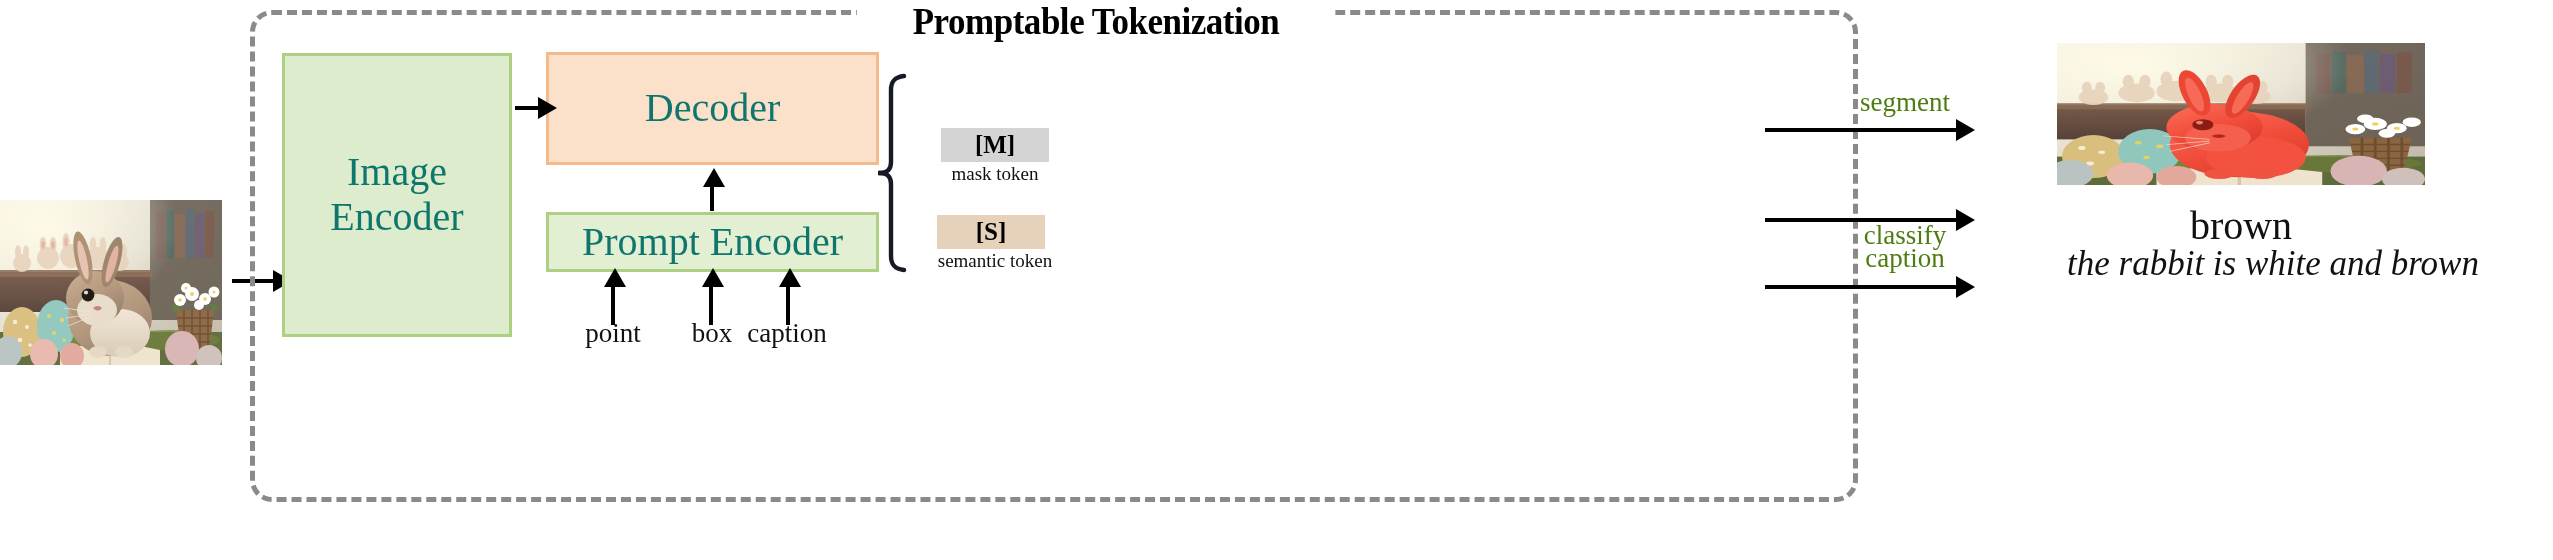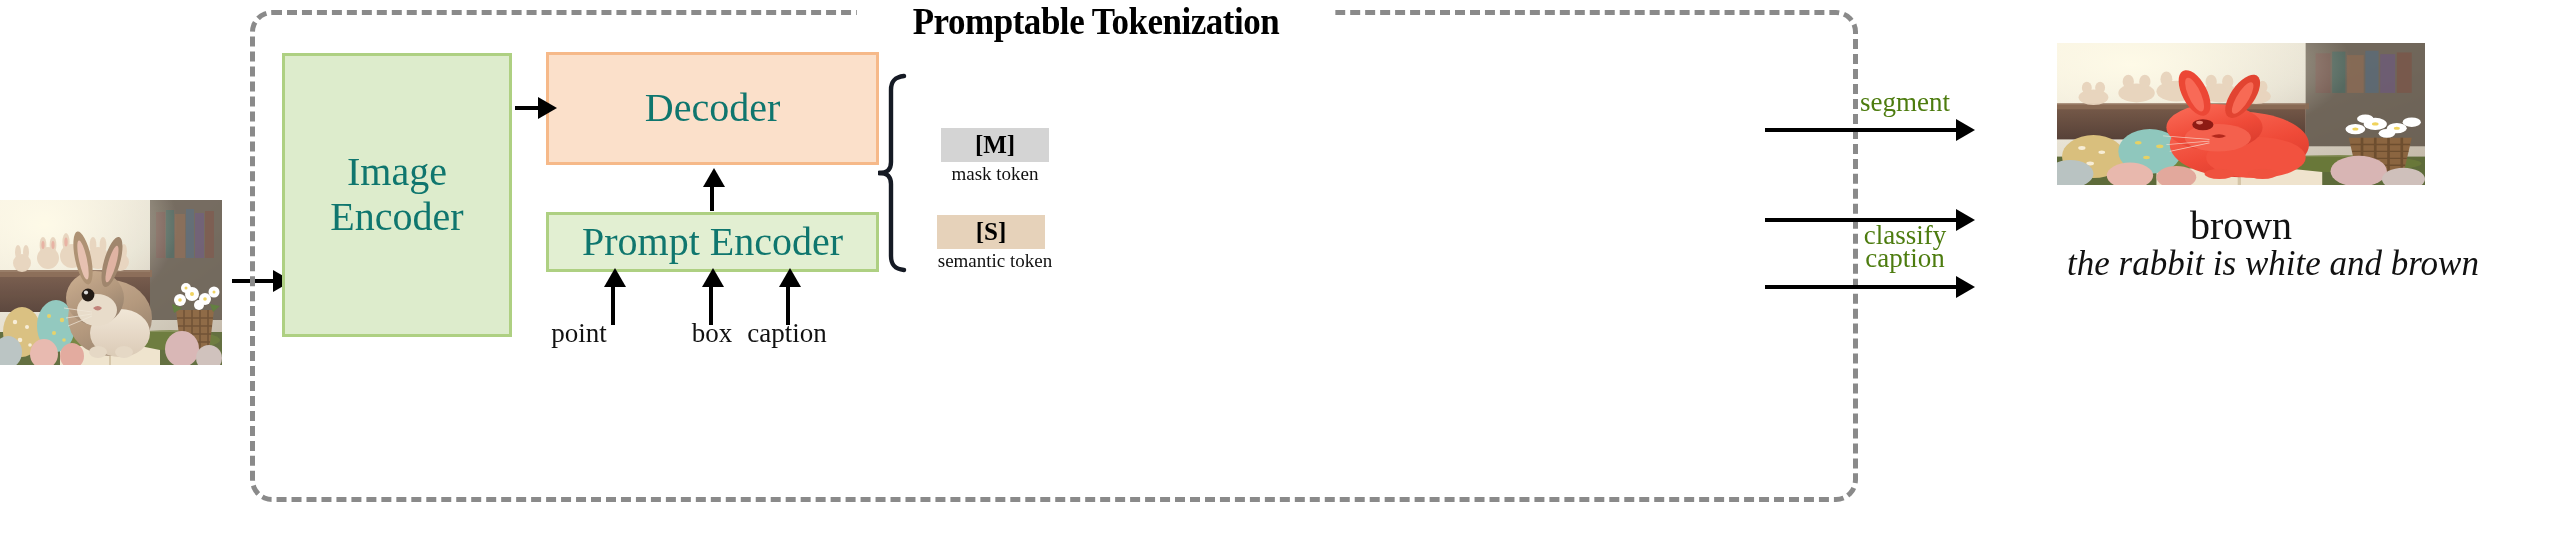--- a/index.html
+++ b/index.html
@@ -263,21 +263,21 @@
   </div>
 
   <div class="abs hline" style="left:515px;top:106px;width:26px;"></div>
   <div class="abs arrow-r" style="left:538px;top:97px;"></div>
 
   <div class="abs vline" style="left:710px;top:183px;height:28px;"></div>
   <div class="abs arrow-u" style="left:703px;top:168px;"></div>
 
   <div class="abs vline" style="left:611px;top:283px;height:42px;"></div>
   <div class="abs arrow-u" style="left:604px;top:268px;"></div>
-  <div class="abs prompt-label" style="left:532px;top:318px;width:94px;">point</div>
+  <div class="abs prompt-label" style="left:566px;top:318px;width:94px;">point</div>
 
   <div class="abs vline" style="left:709px;top:283px;height:42px;"></div>
   <div class="abs arrow-u" style="left:702px;top:268px;"></div>
   <div class="abs prompt-label" style="left:666px;top:318px;width:92px;">box</div>
 
   <div class="abs vline" style="left:786px;top:283px;height:42px;"></div>
   <div class="abs arrow-u" style="left:779px;top:268px;"></div>
   <div class="abs prompt-label" style="left:735px;top:318px;width:104px;">caption</div>
 
   <div class="abs" id="brace" style="left:878px;top:68px;width:34px;height:210px;">

